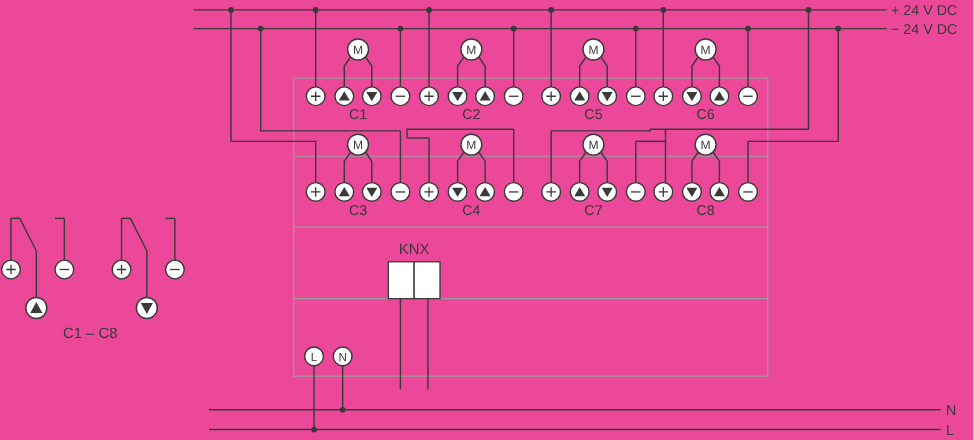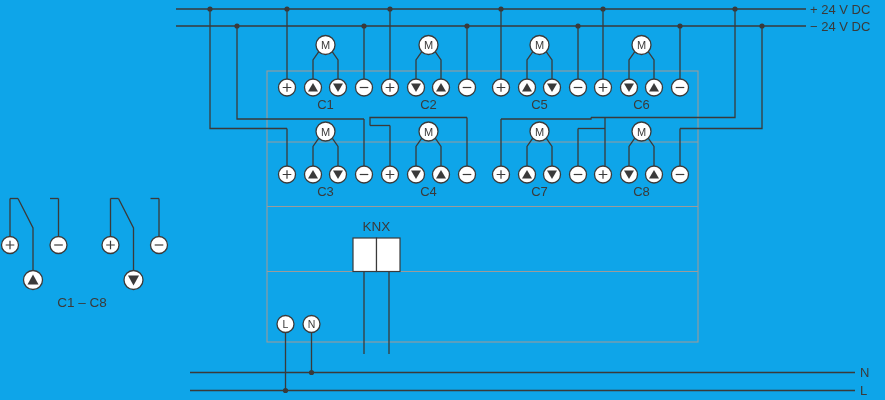--- a/index.html
+++ b/index.html
@@ -1,16 +1,16 @@
 <!DOCTYPE html>
 <html><head>
 <meta charset="utf-8">
 <style>
   html,body{margin:0;padding:0;background:#ffffff;}
-  .stage{position:relative;width:885px;height:400px;background:#0ea5e9;overflow:hidden;}
+  .stage{position:relative;width:885px;height:400px;background:#ec4899;overflow:hidden;}
   svg{display:block;}
   svg text{font-family:"Liberation Sans", sans-serif;}
   .lbl{font-size:13px;}
   .knx{font-size:13.5px;}
   .tsm{font-size:10.5px;}
   .mot{font-size:11px;}
   .leg{font-size:13.5px;}
 </style>
 </head>
 <body>

